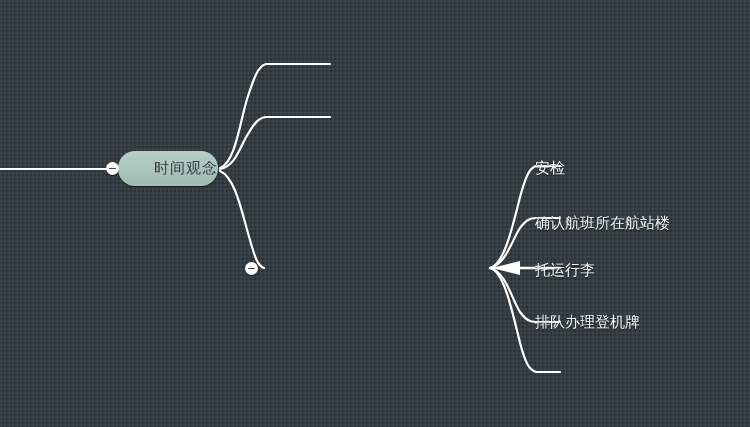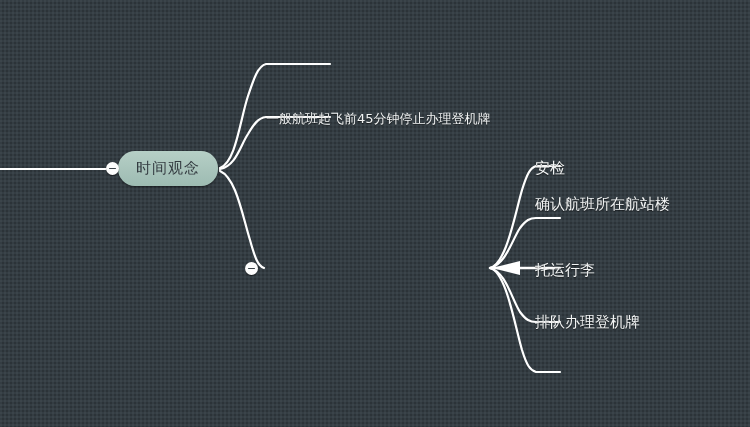--- a/index.html
+++ b/index.html
@@ -34,21 +34,21 @@
     position: absolute;
     left: 118px;
     top: 151px;
     width: 100px;
     height: 35px;
     border-radius: 17px;
     background: linear-gradient(180deg, #b6cfc6 0%, #a7c3ba 60%, #9dbcb2 100%);
     box-shadow: 0 1px 2px rgba(0,0,0,0.45);
     display: flex;
     align-items: center;
-    justify-content: center;
+    justify-content: flex-end;
     box-sizing: border-box;
   }
   .root-node-label {
     font-size: 15px;
     color: #343c41;
     letter-spacing: 1px;
     line-height: 1;
     white-space: nowrap;
   }
   .toggle {
@@ -110,27 +110,26 @@
     </g>
   </svg>
 
   <div class="root-node">
     <span class="root-node-label">时间观念</span>
   </div>
 
   <div class="toggle" id="toggle-root"></div>
 
 
-  <div class="topic lvl1" style="left:266px; top:112px;">一般航班起飞前45分钟停止办理登机牌</div>
 
 
   <div class="toggle" id="toggle-branch-3"></div>
 
   <div class="topic lvl2" style="left:535px; top:161px;">安检</div>
 
-  <div class="topic lvl2" style="left:535px; top:197px;text-align:center;">确认航班所在航站楼</div>
+  <div class="topic lvl2" style="left:535px; top:216px;text-align:center;">确认航班所在航站楼</div>
 
   <div class="topic lvl2" style="left:535px; top:263px;">托运行李</div>
 
   <div class="topic lvl2" style="left:535px; top:315px;">排队办理登机牌</div>
 
 
 </div>
 
 </body></html>

